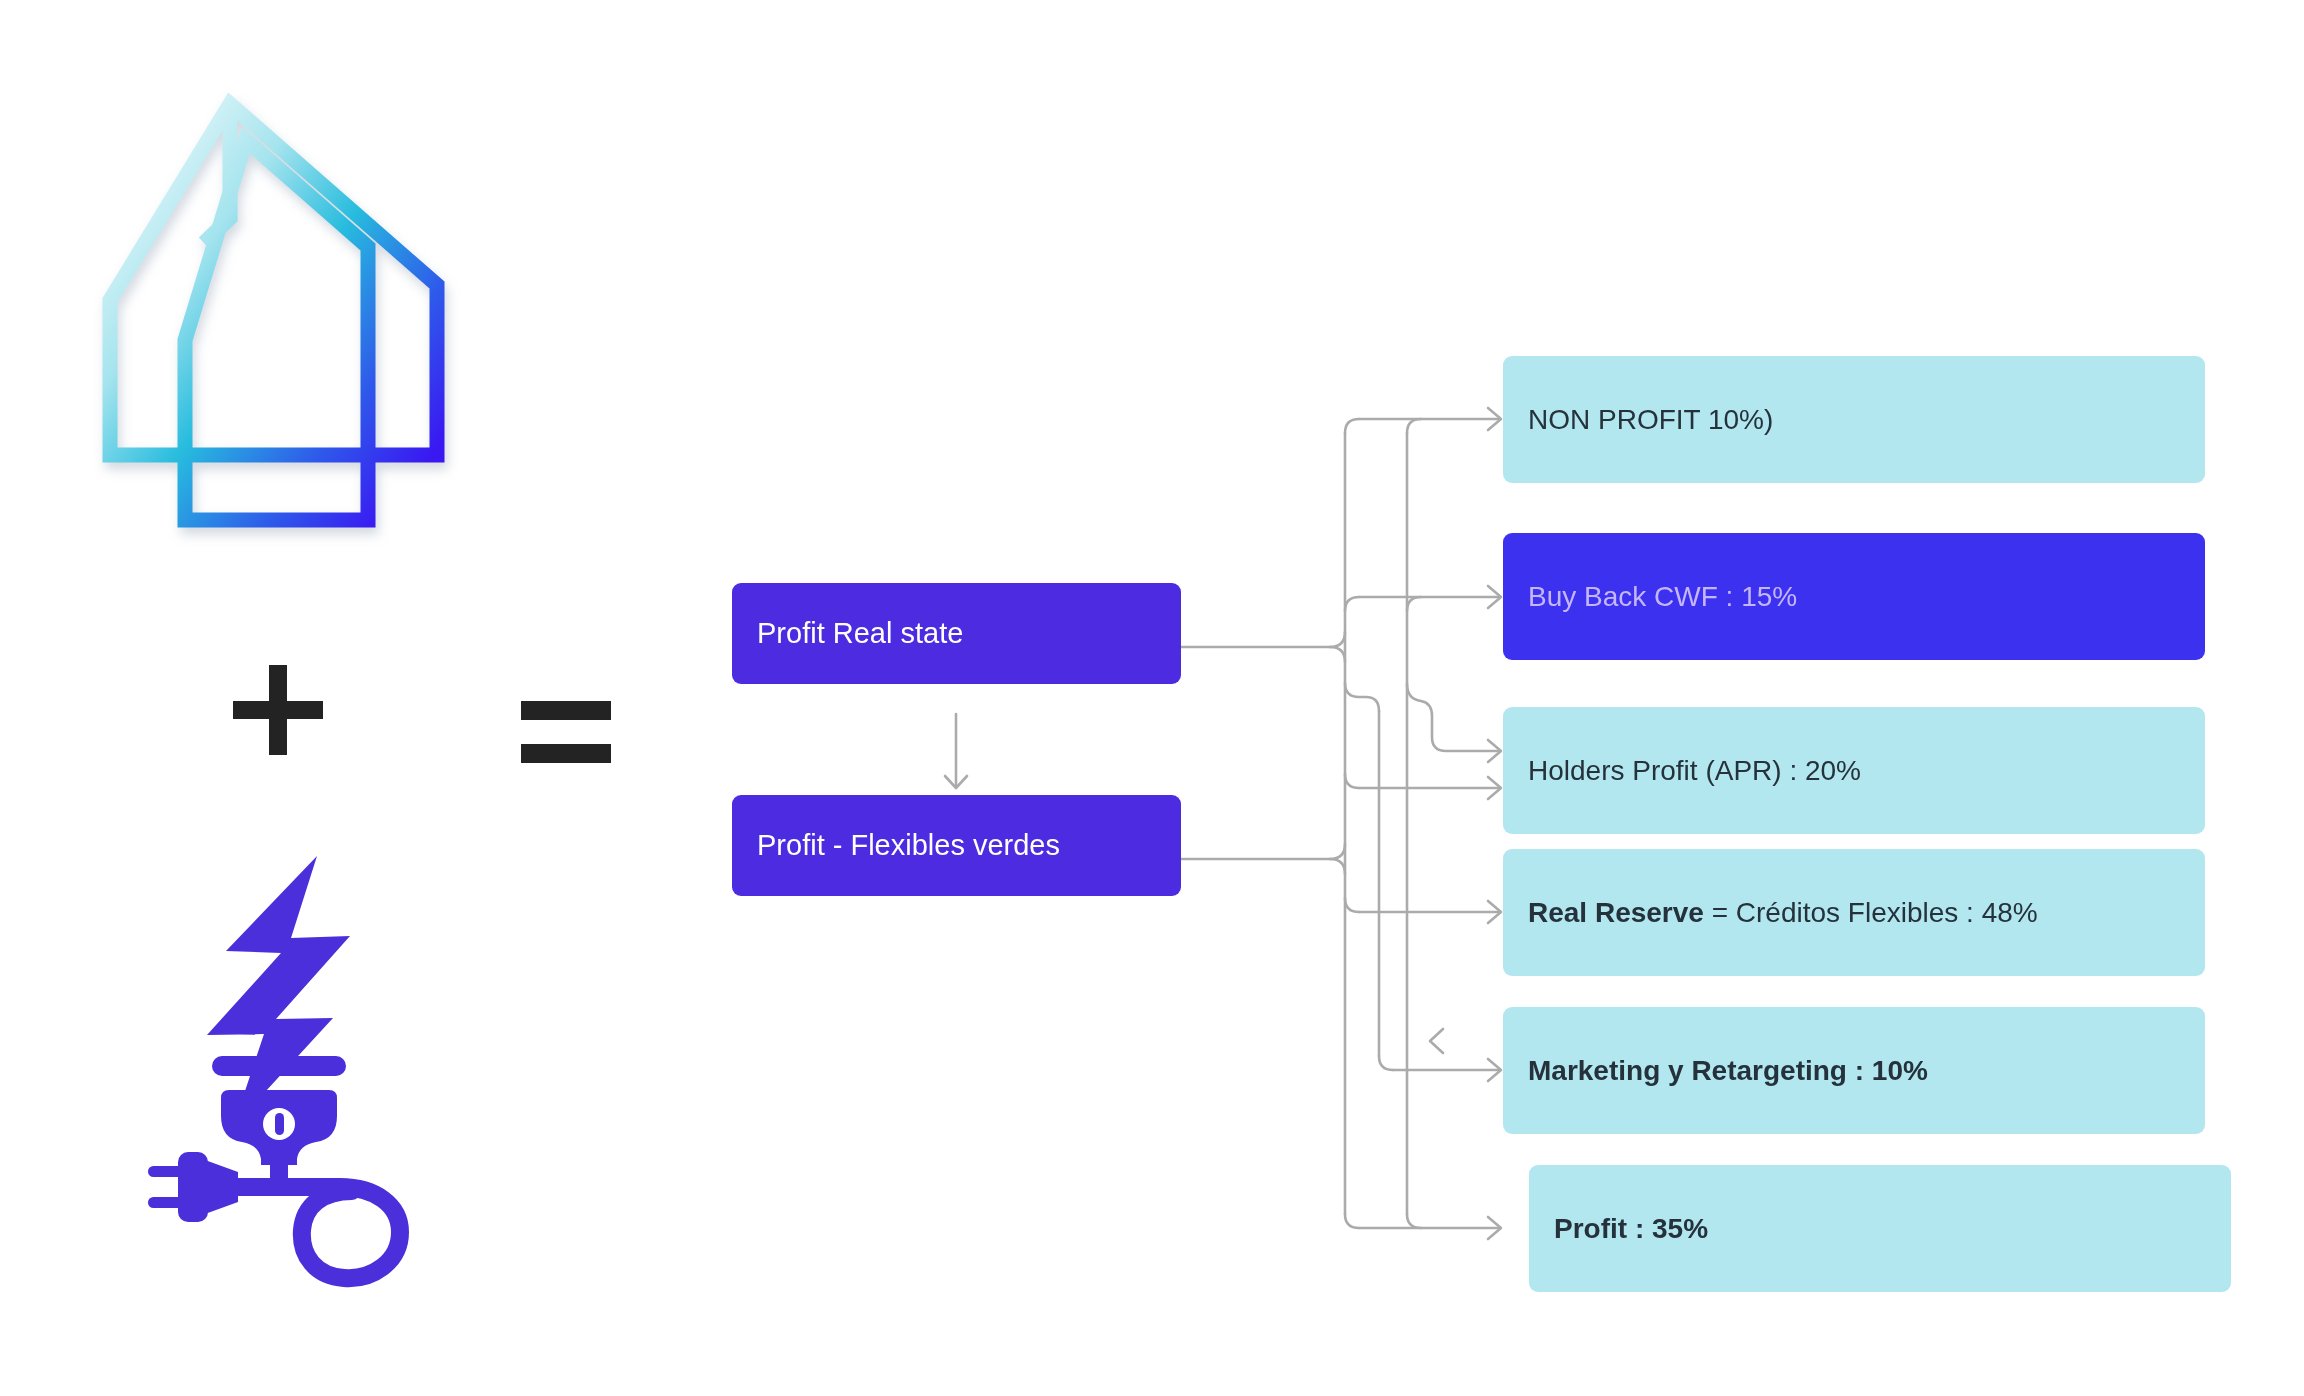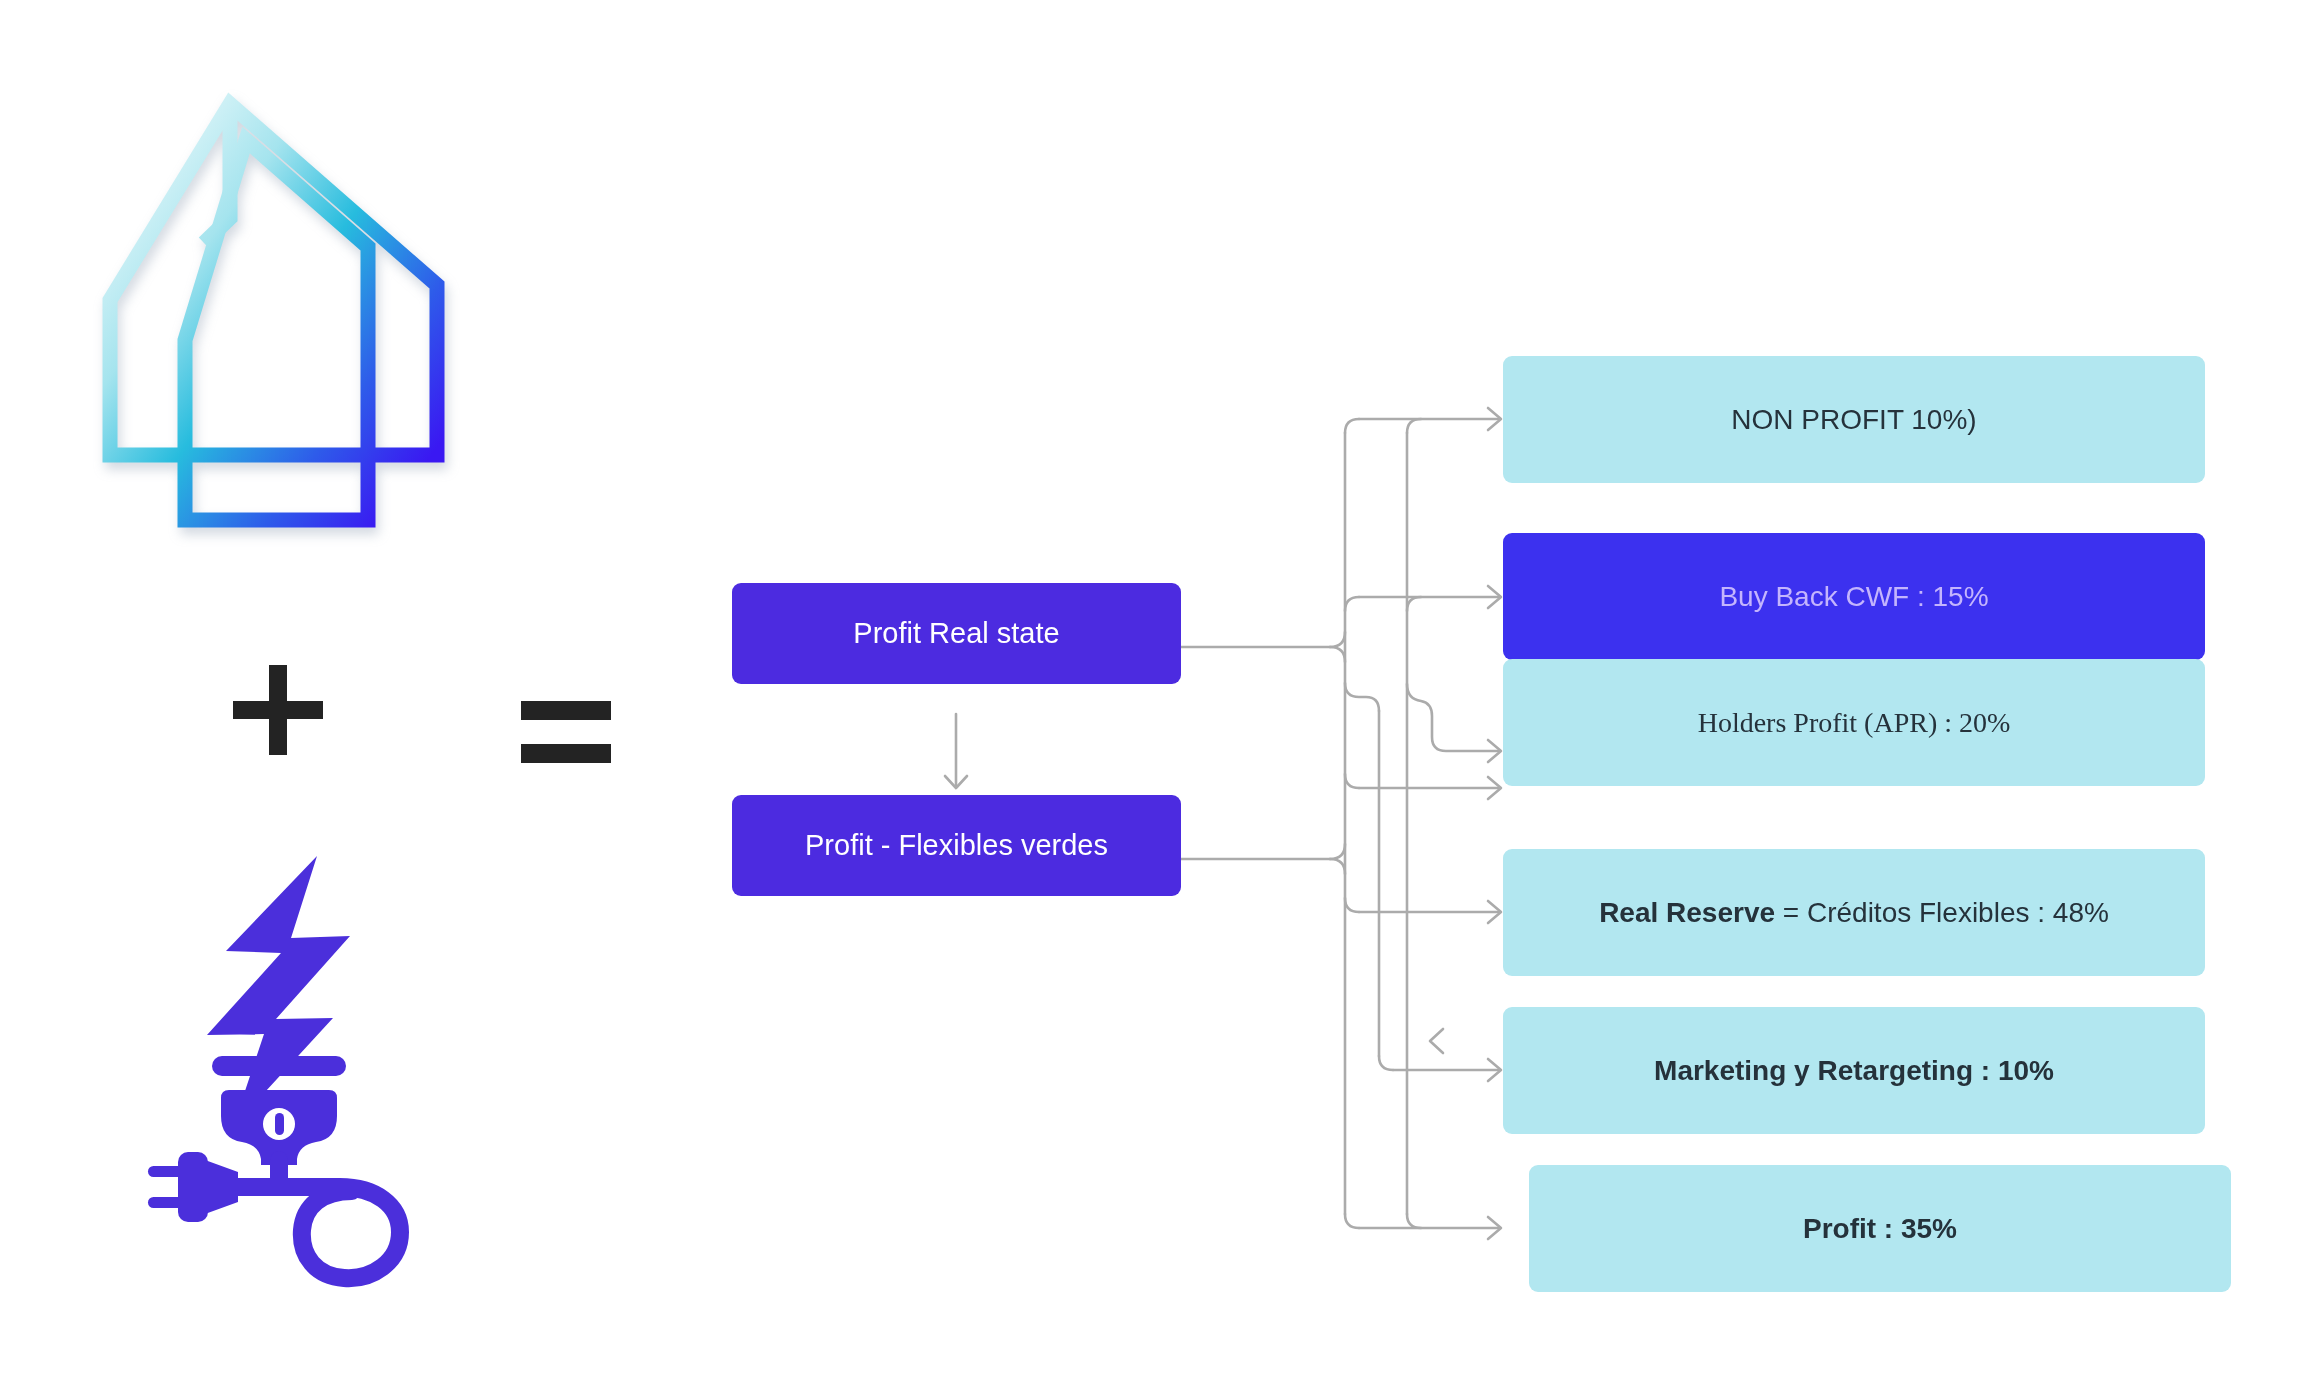--- a/index.html
+++ b/index.html
@@ -2,34 +2,34 @@
 <html><head>
 <meta charset="utf-8">
 <title>Diagram</title>
 <style>
   html,body{margin:0;padding:0;background:#ffffff;}
   .canvas{position:relative;width:2304px;height:1396px;background:#ffffff;overflow:hidden;
           font-family:"Liberation Sans", sans-serif;}
   svg.layer{position:absolute;left:0;top:0;width:2304px;height:1396px;}
   .logo-shadow{filter:drop-shadow(3px 7px 6px rgba(110,130,155,.30));}
 
-  .node{position:absolute;display:flex;align-items:center;justify-content:center;
-        text-align:center;box-sizing:border-box;}
+  .node{position:absolute;display:flex;align-items:center;
+        text-align:center;box-sizing:border-box;padding-left:25px;}
   .src-box{left:732px;width:449px;height:101px;background:#4C2BE0;border-radius:9px;
            color:#ffffff;font-size:29px;}
   .src-a{top:583px;}
   .src-b{top:795px;}
 
   .alloc{left:1503px;width:702px;height:127px;border-radius:9px;font-size:28px;
          color:#25323B;}
   .alloc.cyan{background:#B2E7F0;}
   .alloc.blue{background:#3C31EF;color:#c4b5fd;}
   .alloc.bold{font-weight:bold;}
   .alloc .b{font-weight:bold;}
-  .a1{top:356px;} .a2{top:533px;} .a3{top:659px;font-family:Liberation Serif, serif;} .a4{top:849px;} .a5{top:1007px;} .a6{top:1165px;margin-left:26px;}
+  .a1{top:356px;} .a2{top:533px;} .a3{top:707px;} .a4{top:849px;} .a5{top:1007px;} .a6{top:1165px;margin-left:26px;}
 
   .conn{stroke:#ABABAB;stroke-width:2.6;fill:none;stroke-linecap:round;stroke-linejoin:round;}
   .op{fill:#232323;}
   .energy{fill:#4B2FDB;}
   .cable{stroke:#4B2FDB;stroke-width:18;fill:none;stroke-linecap:round;}
 </style>
 </head>
 <body>
 
 <div class="canvas">

